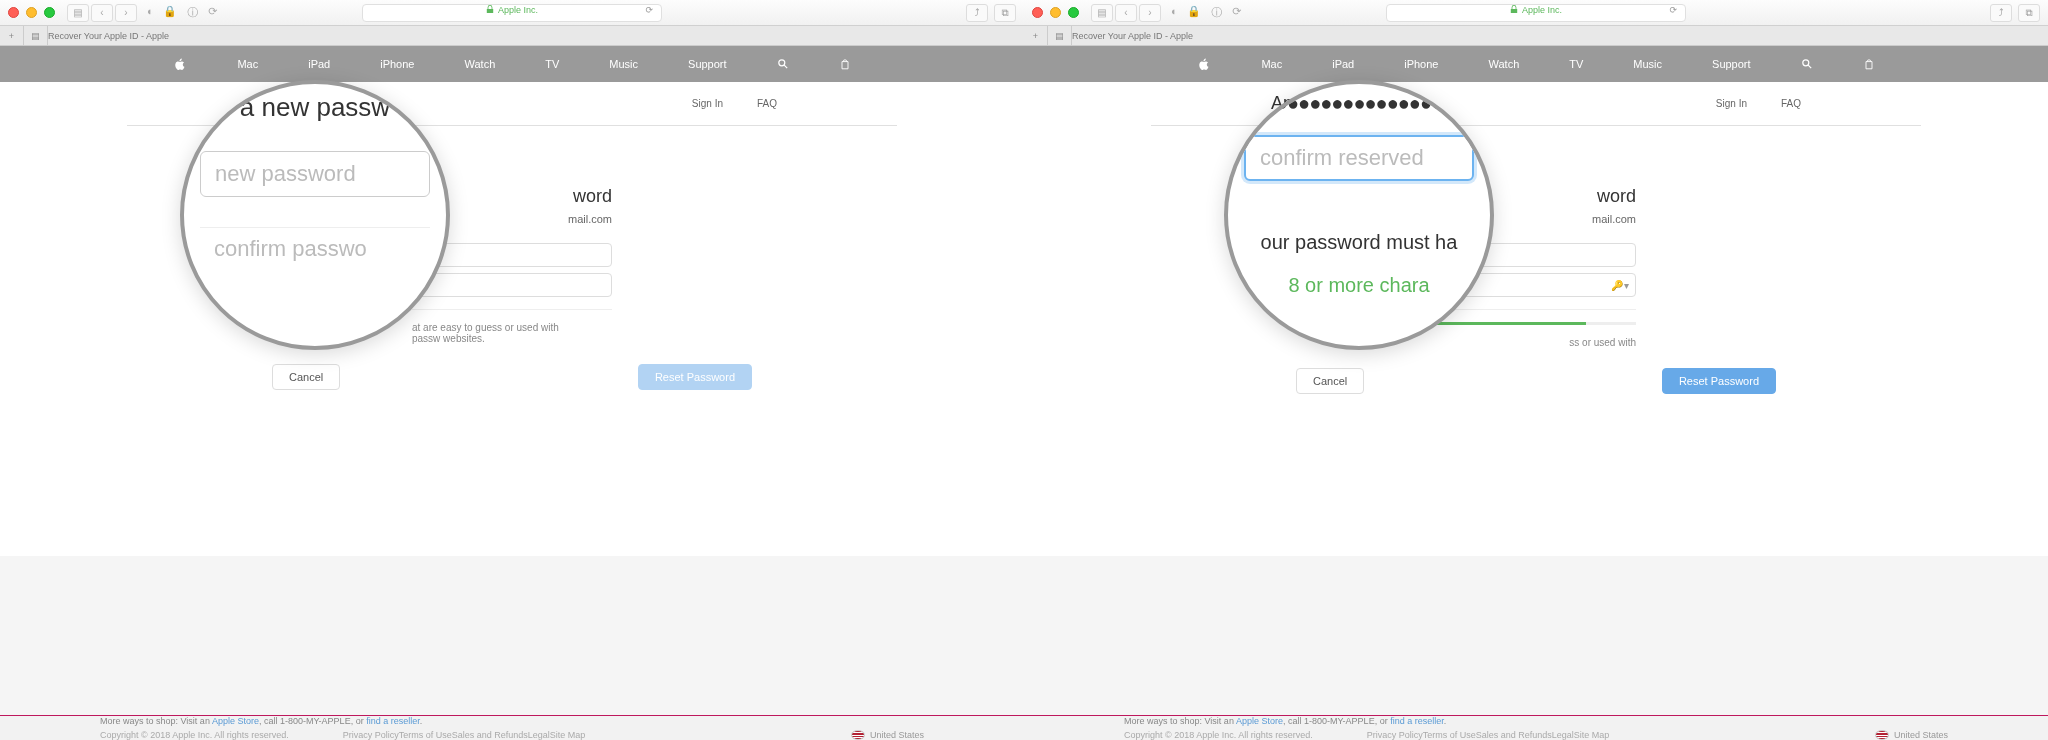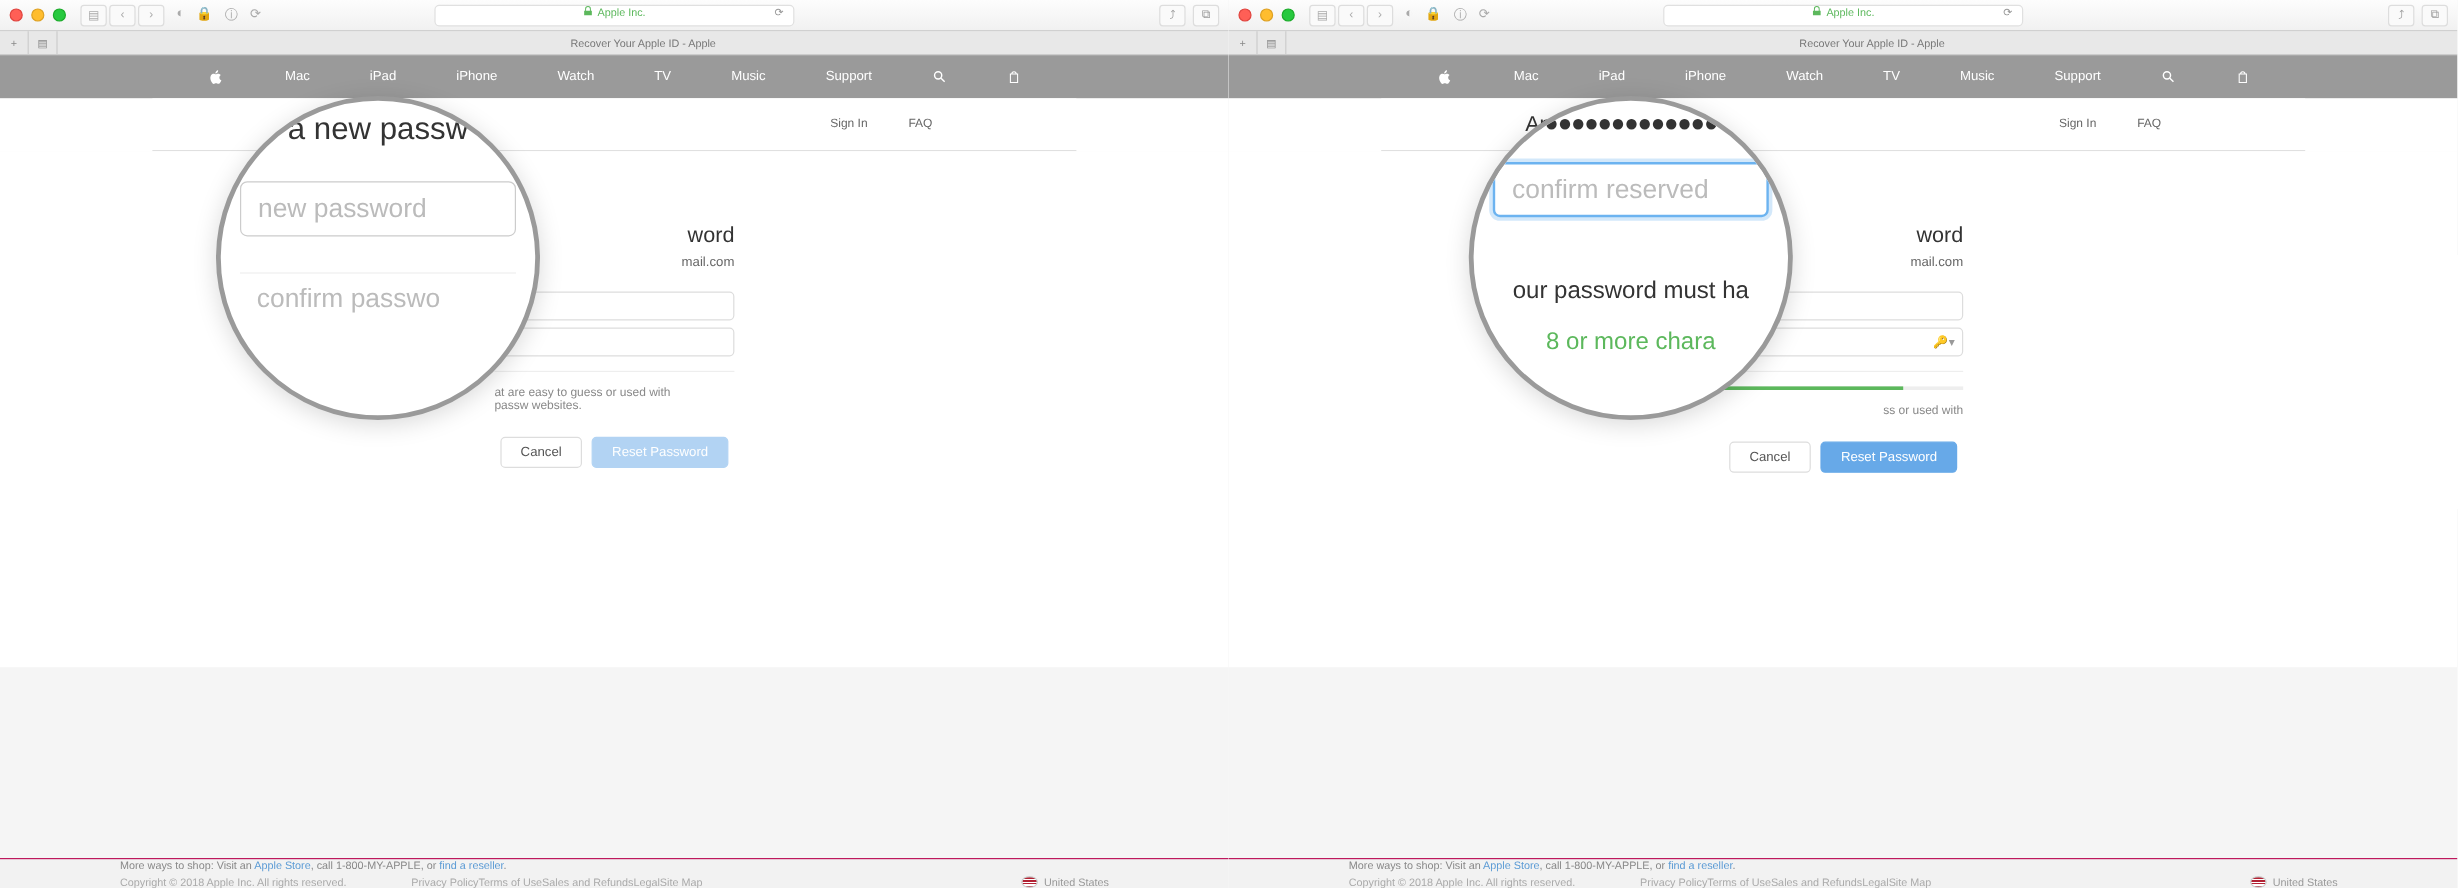--- a/index.html
+++ b/index.html
@@ -12,37 +12,37 @@
 .dot.y{background:#ffbd2e;border:1px solid #dea123}
 .dot.g{background:#27c93f;border:1px solid #1aab29}
 .navarrows{display:flex;gap:2px;margin-right:10px}
 .navarrow{width:22px;height:18px;border:1px solid #ddd;background:#fafafa;border-radius:3px;display:flex;align-items:center;justify-content:center;font-size:10px;color:#aaa}
 .tbicons{display:flex;gap:10px;font-size:11px;color:#aaa}
 .addr{position:absolute;left:50%;transform:translateX(-50%);background:#fff;border:1px solid #e0e0e0;border-radius:4px;height:18px;min-width:300px;display:flex;align-items:flex-start;justify-content:center;gap:4px;font-size:9px;color:#5cb85c}
 .rtool{margin-left:auto;display:flex;gap:6px}
 .rtool .navarrow{color:#999}
 .tabbar{height:20px;background:#e8e8e8;border-bottom:1px solid #ccc;display:flex;align-items:center;font-size:9px;color:#777}
 .tabbtn{width:24px;height:100%;display:flex;align-items:center;justify-content:center;border-right:1px solid #ccc;color:#888}
-.tabtitle{flex:1;text-align:center}
+.tabtitle{flex:1;text-align:left}
 .applenav{height:36px;background:#9a9a9a;display:flex;align-items:center;justify-content:center;gap:50px}
 .applenav a{color:#fff;font-size:11px;text-decoration:none}
 .subhead{height:44px;background:#fff;border-bottom:1px solid #e0e0e0;display:flex;align-items:center;padding:0 120px;margin:0 auto;max-width:770px}
 .appleid{font-size:18px;font-weight:500;color:#333}
 .subright{margin-left:auto;display:flex;gap:34px;font-size:10px;color:#666}
 .content{background:#fff;min-height:430px;padding-top:60px;position:relative;margin:0 auto}
 .card{width:480px;margin:0 auto;text-align:center}
 .heading{font-size:18px;font-weight:400;color:#333;margin-bottom:6px}
 .email{font-size:11px;color:#666;margin-bottom:18px}
 .field{width:200px;height:24px;border:1px solid #ddd;border-radius:4px;margin:0 auto 6px;background:#fff;position:relative}
 .key{position:absolute;right:6px;top:50%;transform:translateY(-50%);font-size:10px;color:#999}
 .divider{width:200px;height:1px;background:#eee;margin:12px auto}
 .strength{width:200px;height:3px;background:#eee;margin:4px auto 12px;position:relative}
 .strength .fill{position:absolute;left:0;top:0;height:100%;width:75%;background:#5cb85c}
 .hints{width:200px;margin:0 auto;font-size:10px;color:#888;text-align:left}
-.btnrow{margin-top:20px;display:flex;justify-content:center;gap:8px}
+.btnrow{margin-top:20px;display:flex;justify-content:space-between;gap:8px}
 .btn{padding:6px 16px;font-size:11px;border-radius:4px;border:1px solid #ddd;background:#fff;color:#555;cursor:pointer}
 .btn.primary{background:#67a9e8;color:#fff;border-color:#67a9e8}
 .btn.primary.disabled{opacity:0.5}
 .footer{position:absolute;bottom:0;left:0;right:0;background:#f2f2f2;padding:0 100px;border-top:1px solid #be185d}
 .foota{font-size:9px;color:#888;margin-bottom:4px}
 .foota a{color:#5b9bd5;text-decoration:none}
 .footb{font-size:9px;color:#aaa;display:flex;gap:14px;align-items:center}
 .footb .links{display:flex;margin-left:40px}
 .region{margin-left:auto;display:flex;align-items:center;gap:5px;font-size:9px;color:#999}
 .flag{width:14px;height:10px;background:linear-gradient(#b22234 0 15%,#fff 15% 30%,#b22234 30% 45%,#fff 45% 60%,#b22234 60% 75%,#fff 75% 90%,#b22234 90%);border:1px solid #ccc;border-radius:50%;position:relative}

